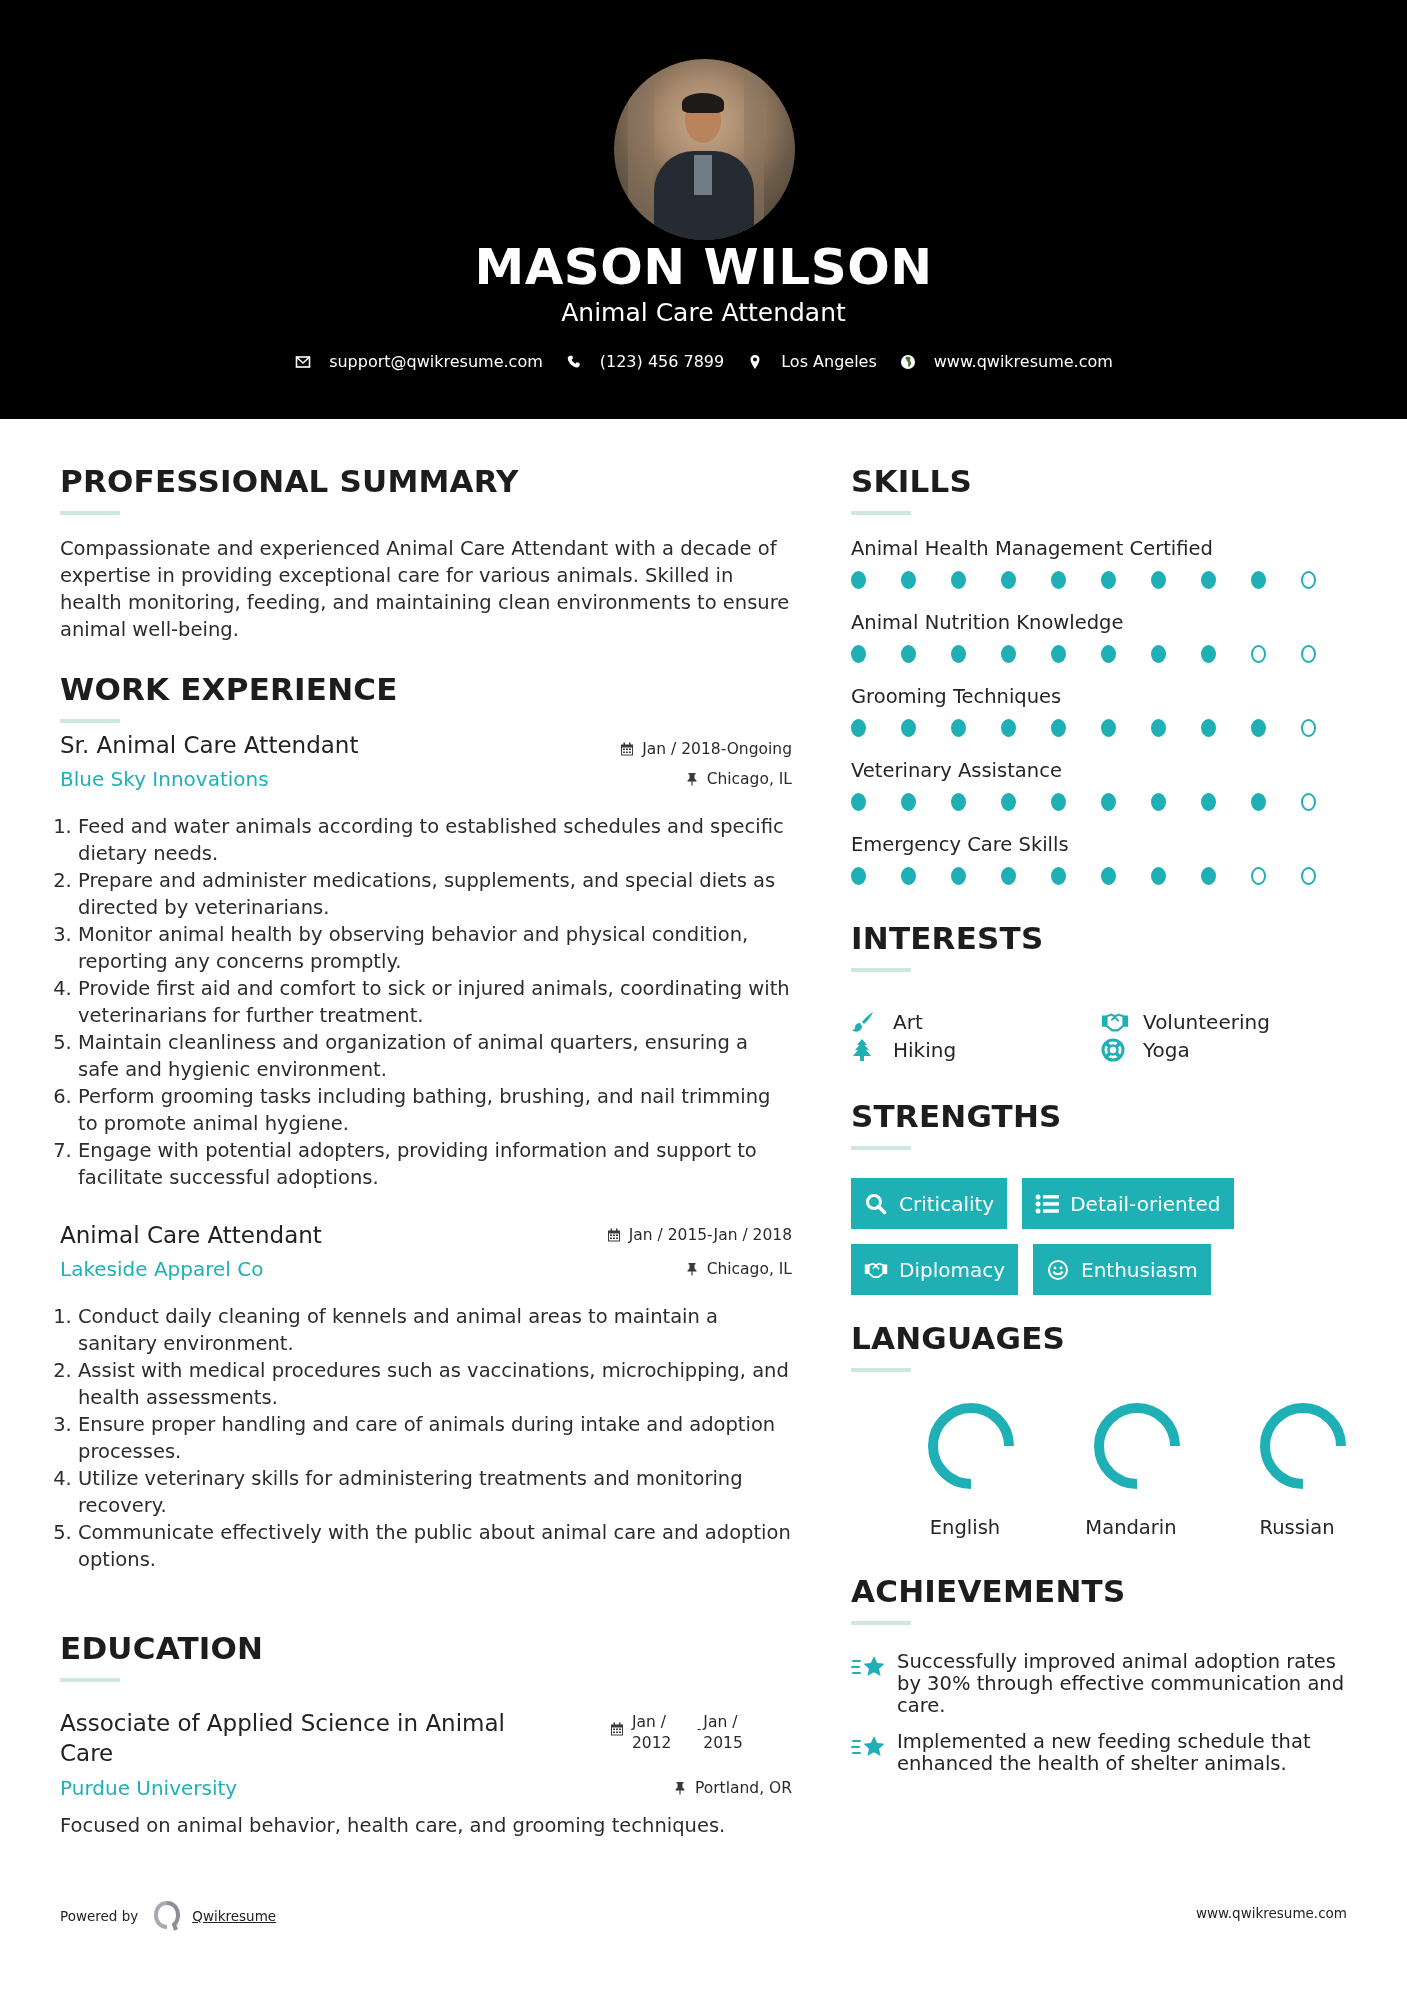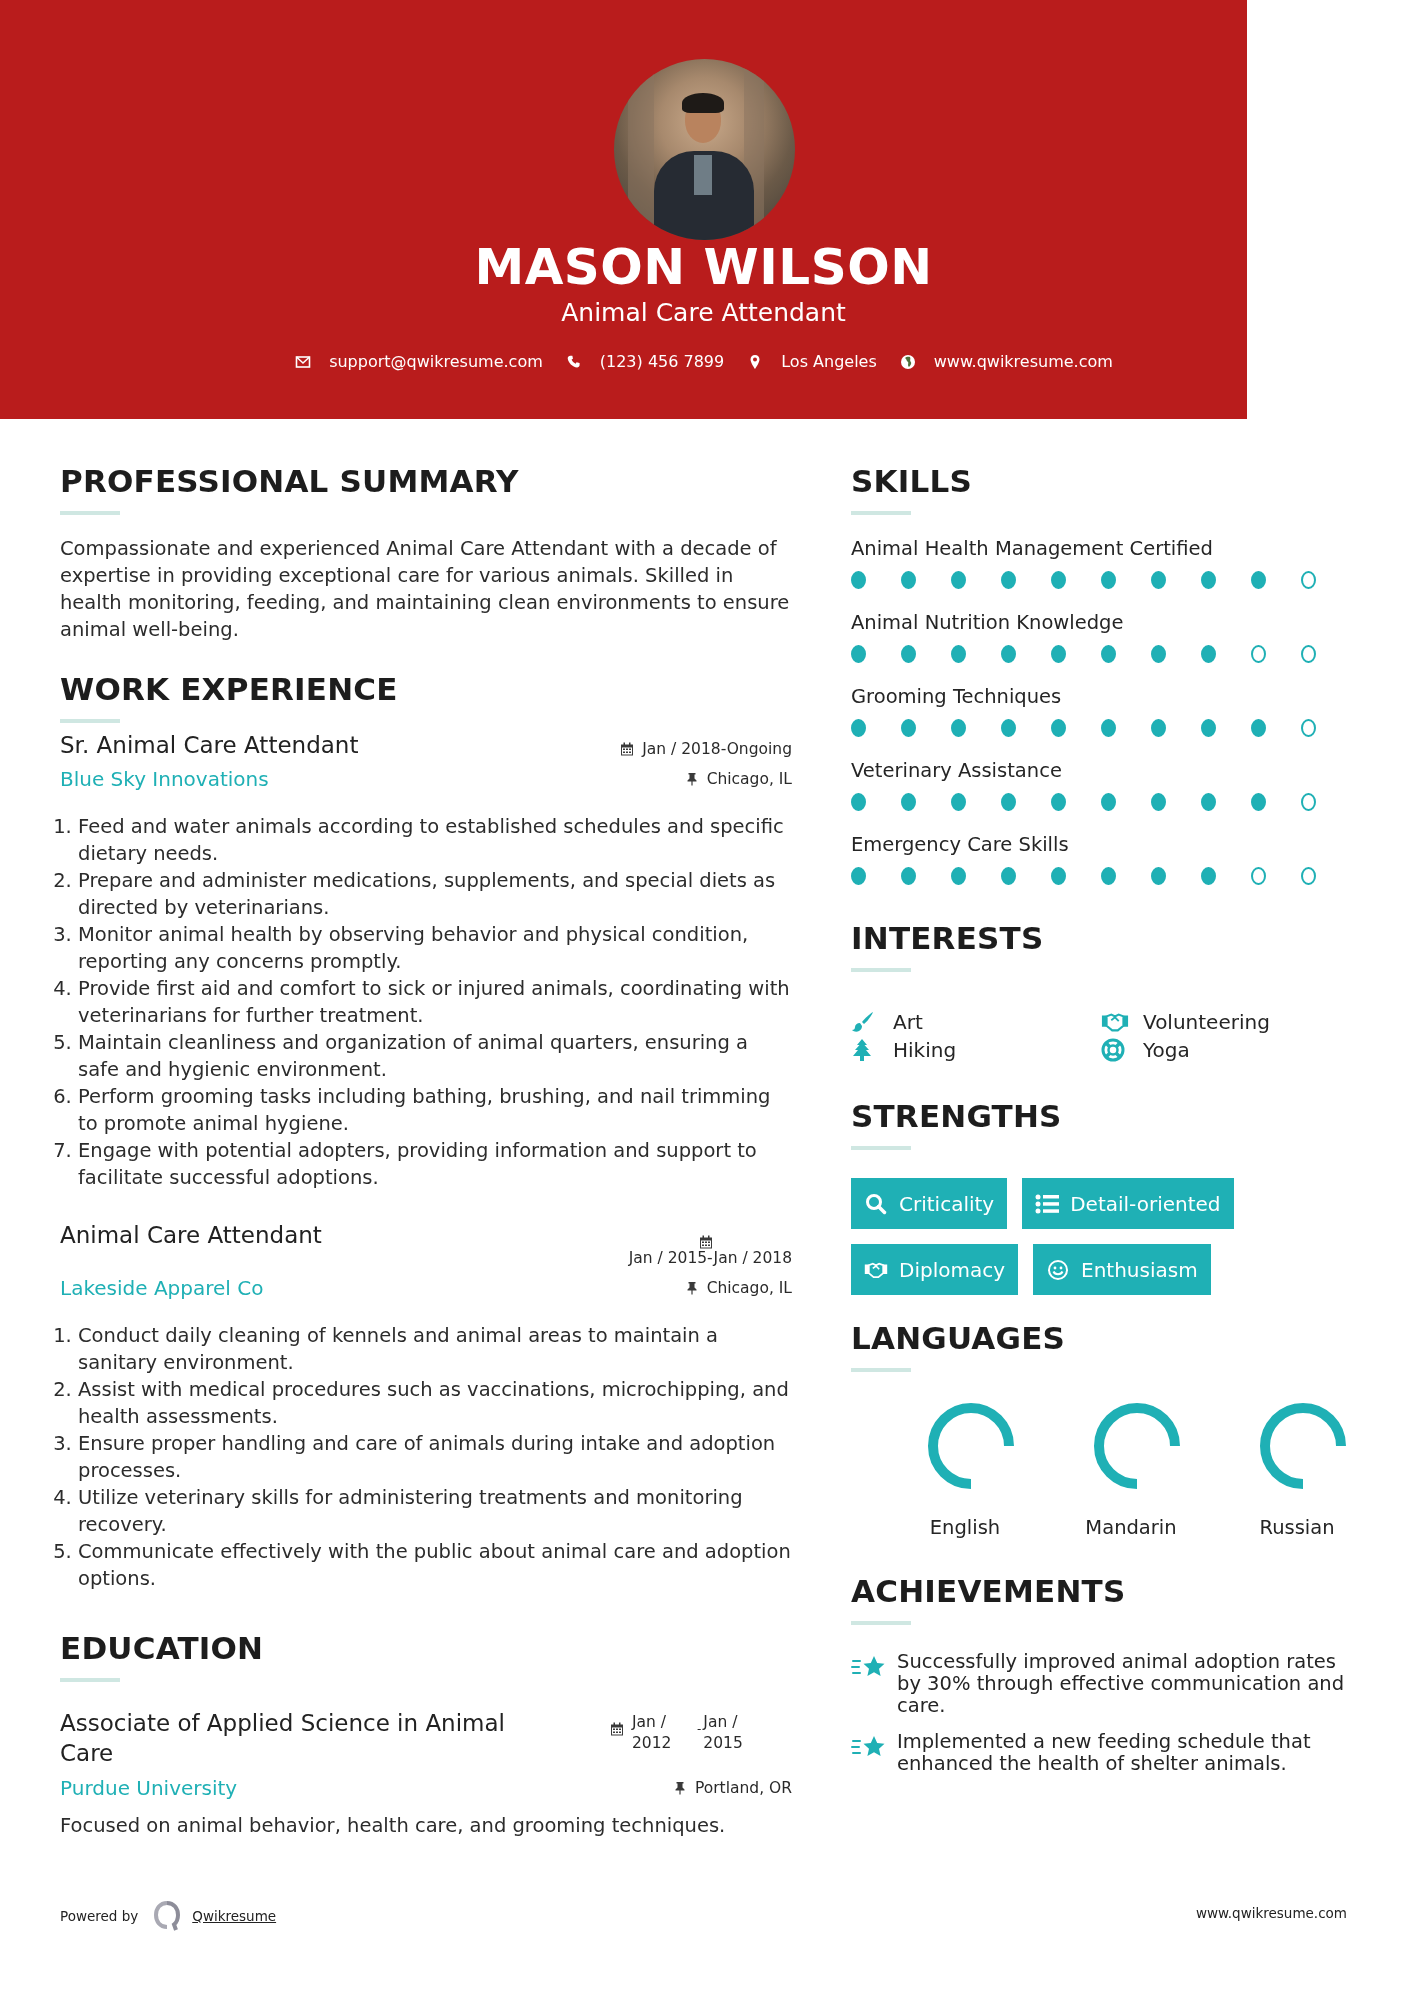--- a/index.html
+++ b/index.html
@@ -1,20 +1,20 @@
 <!DOCTYPE html>
 <html><head>
 <meta charset="utf-8">
 <style>
   * { box-sizing: border-box; margin: 0; padding: 0; }
   html, body { width: 1407px; height: 1990px; background: #ffffff; overflow: hidden; }
   body { font-family: "DejaVu Sans", sans-serif; color: #2a2a2a; position: relative; }
 
   
-  .header { position: absolute; left: 0; top: 0; width: 1247px; height: 419px; background: #b91c1c; }
+  .header { position: absolute; left: 0; top: 0; width: 1407px; height: 419px; background: #000000; }
   .photo { position: absolute; left: 614px; top: 59px; width: 181px; height: 181px; border-radius: 50%; overflow: hidden;
            background: radial-gradient(circle at 50% 35%, #c9a98a 0%, #a7896d 30%, #6b5a48 60%, #3d3a34 100%); }
   .photo .bg-tree { position: absolute; top: 0; width: 26px; height: 181px; background: #8a7560; opacity: .55; }
   .photo .head { position: absolute; left: 71px; top: 40px; width: 36px; height: 44px; border-radius: 45% 45% 50% 50%; background: #b9835e; }
   .photo .hair { position: absolute; left: 68px; top: 34px; width: 42px; height: 20px; border-radius: 50% 50% 20% 20%; background: #1e1a17; }
   .photo .body { position: absolute; left: 40px; top: 92px; width: 100px; height: 100px; border-radius: 40% 40% 0 0; background: #262b33; }
   .photo .shirt { position: absolute; left: 80px; top: 96px; width: 18px; height: 40px; background: #6f7d86; }
 
   .name { position: absolute; left: 0; width: 1407px; top: 238px; text-align: center; color: #ffffff;
           font-family: "DejaVu Sans", sans-serif; font-weight: bold; font-size: 50px; letter-spacing: 0.5px; }
@@ -170,21 +170,21 @@
     <li>Provide first aid and comfort to sick or injured animals, coordinating with veterinarians for further treatment.</li>
     <li>Maintain cleanliness and organization of animal quarters, ensuring a safe and hygienic environment.</li>
     <li>Perform grooming tasks including bathing, brushing, and nail trimming to promote animal hygiene.</li>
     <li>Engage with potential adopters, providing information and support to facilitate successful adoptions.</li>
   </ol>
 </div>
 
 <div class="sec" style="top:1222px;">
   <div class="job-head">
     <div class="job-title">Animal Care Attendant</div>
-    <div class="job-meta" style="margin-top:13px;flex-direction:column;">
+    <div class="job-meta" style="margin-top:4px;">
       <span class="mi">
           <svg viewBox="0 0 14 14">
             <path d="M1 2.5 H13 V13.5 H1 Z M2 5.5 V12.5 H12 V5.5 Z M3.5 0.5 H5 V3.5 H3.5 Z M9 0.5 H10.5 V3.5 H9 Z M3 6.5 H5 V8 H3 Z M6 6.5 H8 V8 H6 Z M9 6.5 H11 V8 H9 Z M3 9.5 H5 V11 H3 Z M6 9.5 H8 V11 H6 Z M9 9.5 H11 V11 H9 Z"></path>
           </svg>
         </span>
       <span>Jan / 2015-Jan / 2018</span>
     </div>
   </div>
   <div class="job-row2">
     <div class="company">Lakeside Apparel Co</div>

